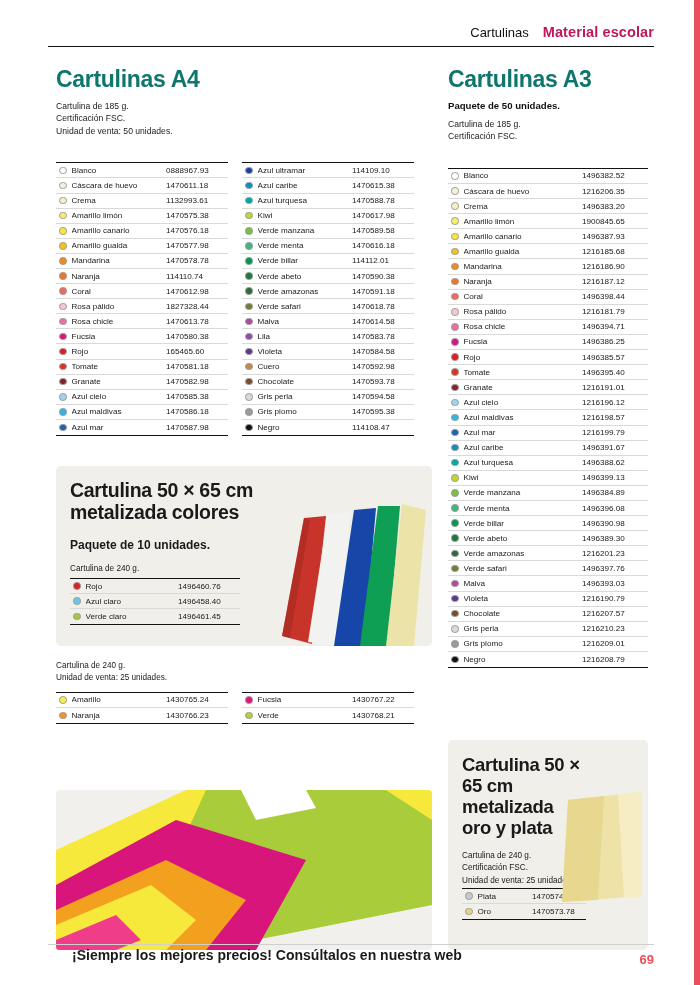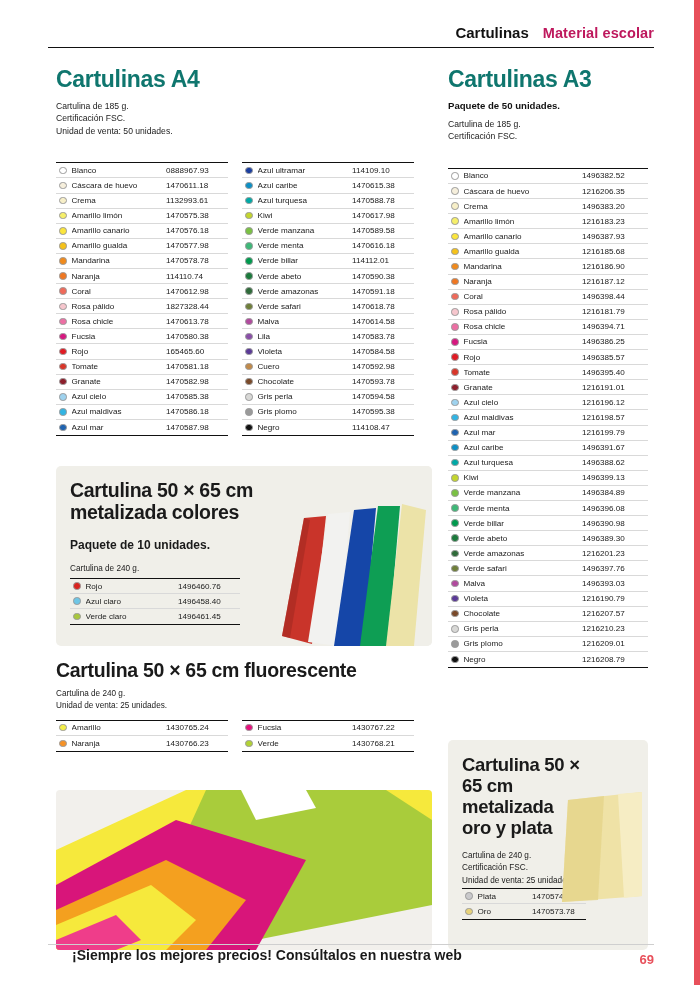--- a/index.html
+++ b/index.html
@@ -19,21 +19,21 @@
   .edge-left { position:absolute; left:0; top:0; width:8px; height:985px; background:#ffffff; }
   .edge-right { position:absolute; right:0; top:0; width:6px; height:985px; background:#e8505b; }
 
   
   .header {
     position:absolute; left:48px; right:46px; top:24px;
     display:flex; justify-content:flex-end; align-items:baseline;
     border-bottom:1.5px solid #111;
     padding-bottom:6px;
   }
-  .header .crumb { font-size:15px; color:#111; margin-right:14px;font-weight:bold; }
+  .header .crumb { font-size:13px; color:#111; margin-right:14px; }
   .header .sect { font-size:14.5px; font-weight:bold; color:#be185d; letter-spacing:0.1px; }
 
   
   .col-left { position:absolute; left:56px; top:66px; width:376px; }
   .col-right { position:absolute; left:448px; top:66px; width:200px; }
 
   h1.title {
     font-size:23px; font-weight:bold; margin:0 0 7px 0; letter-spacing:-0.3px; color:#0f766e;
   }
   .sub { font-size:8.6px; line-height:1.45; margin:0 0 25px 0; color:#222; }
@@ -320,21 +320,21 @@
           <span class="cd">1216206.35</span>
         </div>
         <div class="row">
           <span class="sw" style="background: rgb(247, 239, 200);"></span>
           <span class="nm">Crema</span>
           <span class="cd">1496383.20</span>
         </div>
         <div class="row">
           <span class="sw" style="background: rgb(246, 239, 106);"></span>
           <span class="nm">Amarillo limón</span>
-          <span class="cd">1216183.23</span>
+          <span class="cd">1900845.65</span>
         </div>
         <div class="row">
           <span class="sw" style="background: rgb(251, 229, 60);"></span>
           <span class="nm">Amarillo canario</span>
           <span class="cd">1496387.93</span>
         </div>
         <div class="row">
           <span class="sw" style="background: rgb(245, 194, 26);"></span>
           <span class="nm">Amarillo gualda</span>
           <span class="cd">1216185.68</span>
@@ -503,21 +503,20 @@
       <polygon points="0,170 22,52 44,50 30,178" fill="#c9342a"></polygon>
       <polygon points="26,176 46,48 68,46 56,180" fill="#f2f2f0"></polygon>
       <polygon points="52,180 72,44 94,42 82,180" fill="#1546a8"></polygon>
       <polygon points="78,180 96,40 118,40 106,180" fill="#0e9e54"></polygon>
       <polygon points="104,180 120,38 144,44 132,180" fill="#ece3a8"></polygon>
       <polygon points="0,170 22,52 28,54 8,172" fill="#a32a22" opacity="0.6"></polygon>
     </svg>
   </div>
 
   <div class="fluo">
-    <h2>Cartulina 50 × 65 cm fluorescente</h2>
     <p class="f-note" style="white-space:pre-line">Cartulina de 240 g.
 Unidad de venta: 25 unidades.</p>
     <div class="fluo-lists">
       <div class="list" id="flc1">
           <div class="row">
             <span class="sw" style="background: rgb(243, 238, 74);"></span>
             <span class="nm">Amarillo</span>
             <span class="cd">1430765.24</span>
           </div>
           <div class="row">

